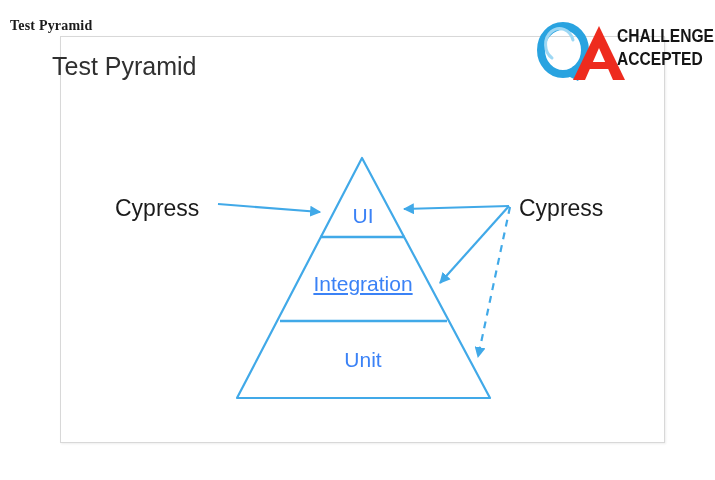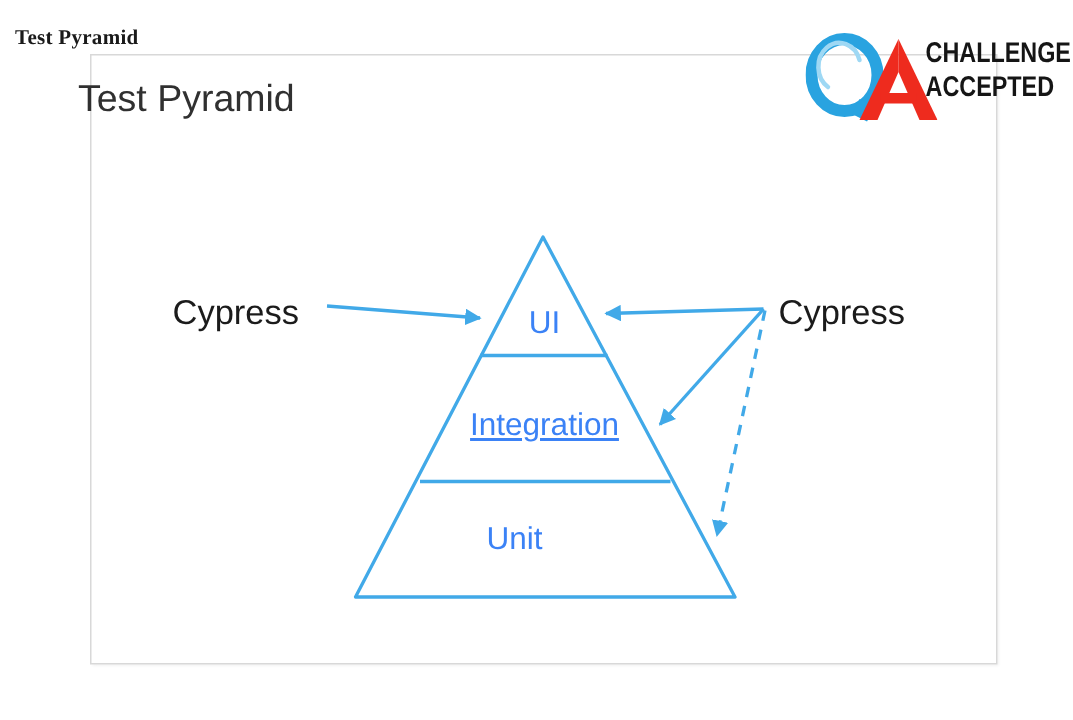--- a/index.html
+++ b/index.html
@@ -108,21 +108,21 @@
     position: absolute;
     font-size: 21px;
     font-weight: 400;
     color: #3b82f6;
     white-space: nowrap;
     text-align: center;
     transform: translateX(-50%);
   }
   #tier-ui          { left: 363px; top: 204px; }
   #tier-integration { left: 363px; top: 272px; text-decoration: underline; }
-  #tier-unit        { left: 343px; top: 348px; }
+  #tier-unit        { left: 363px; top: 348px; }
 </style>
 </head>
 <body>
 
 <div id="page-title">Test Pyramid</div>
 
 <div id="slide-frame"></div>
 
 <div id="slide-heading">Test Pyramid</div>
 

